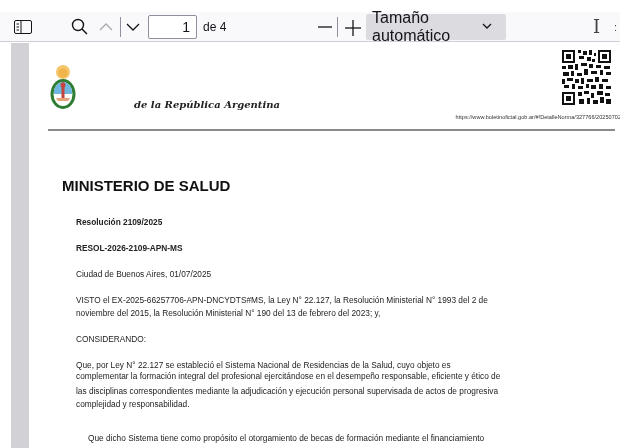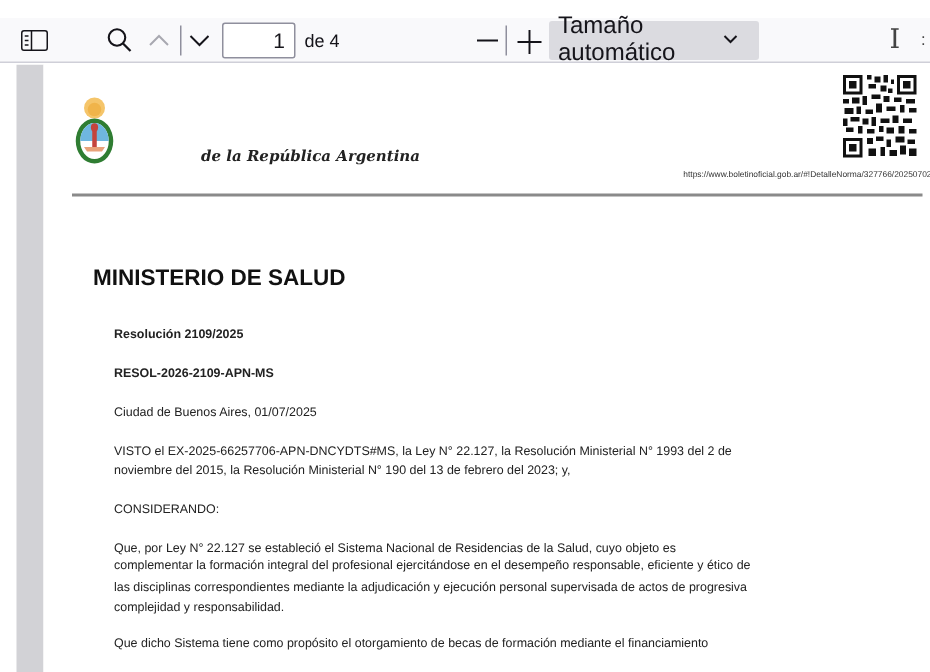--- a/index.html
+++ b/index.html
@@ -188,15 +188,15 @@
     <div class="doc-line" style="top:252px;">VISTO el EX-2025-66257706-APN-DNCYDTS#MS, la Ley N° 22.127, la Resolución Ministerial N° 1993 del 2 de</div>
     <div class="doc-line" style="top:265px;text-align:right;">noviembre del 2015, la Resolución Ministerial N° 190 del 13 de febrero del 2023; y,</div>
 
     <div class="doc-line" style="top:291px;">CONSIDERANDO:</div>
 
     <div class="doc-line" style="top:317px;">Que, por Ley N° 22.127 se estableció el Sistema Nacional de Residencias de la Salud, cuyo objeto es</div>
     <div class="doc-line" style="top:328px;">complementar la formación integral del profesional ejercitándose en el desempeño responsable, eficiente y ético de</div>
     <div class="doc-line" style="top:343px;">las disciplinas correspondientes mediante la adjudicación y ejecución personal supervisada de actos de progresiva</div>
     <div class="doc-line" style="top:356px;">complejidad y responsabilidad.</div>
 
-    <div class="doc-line" style="top:380px;">Que dicho Sistema tiene como propósito el otorgamiento de becas de formación mediante el financiamiento</div>
+    <div class="doc-line" style="top:390px;margin-left:12px;">Que dicho Sistema tiene como propósito el otorgamiento de becas de formación mediante el financiamiento</div>
   </div>
 </div>
 
 </body></html>

